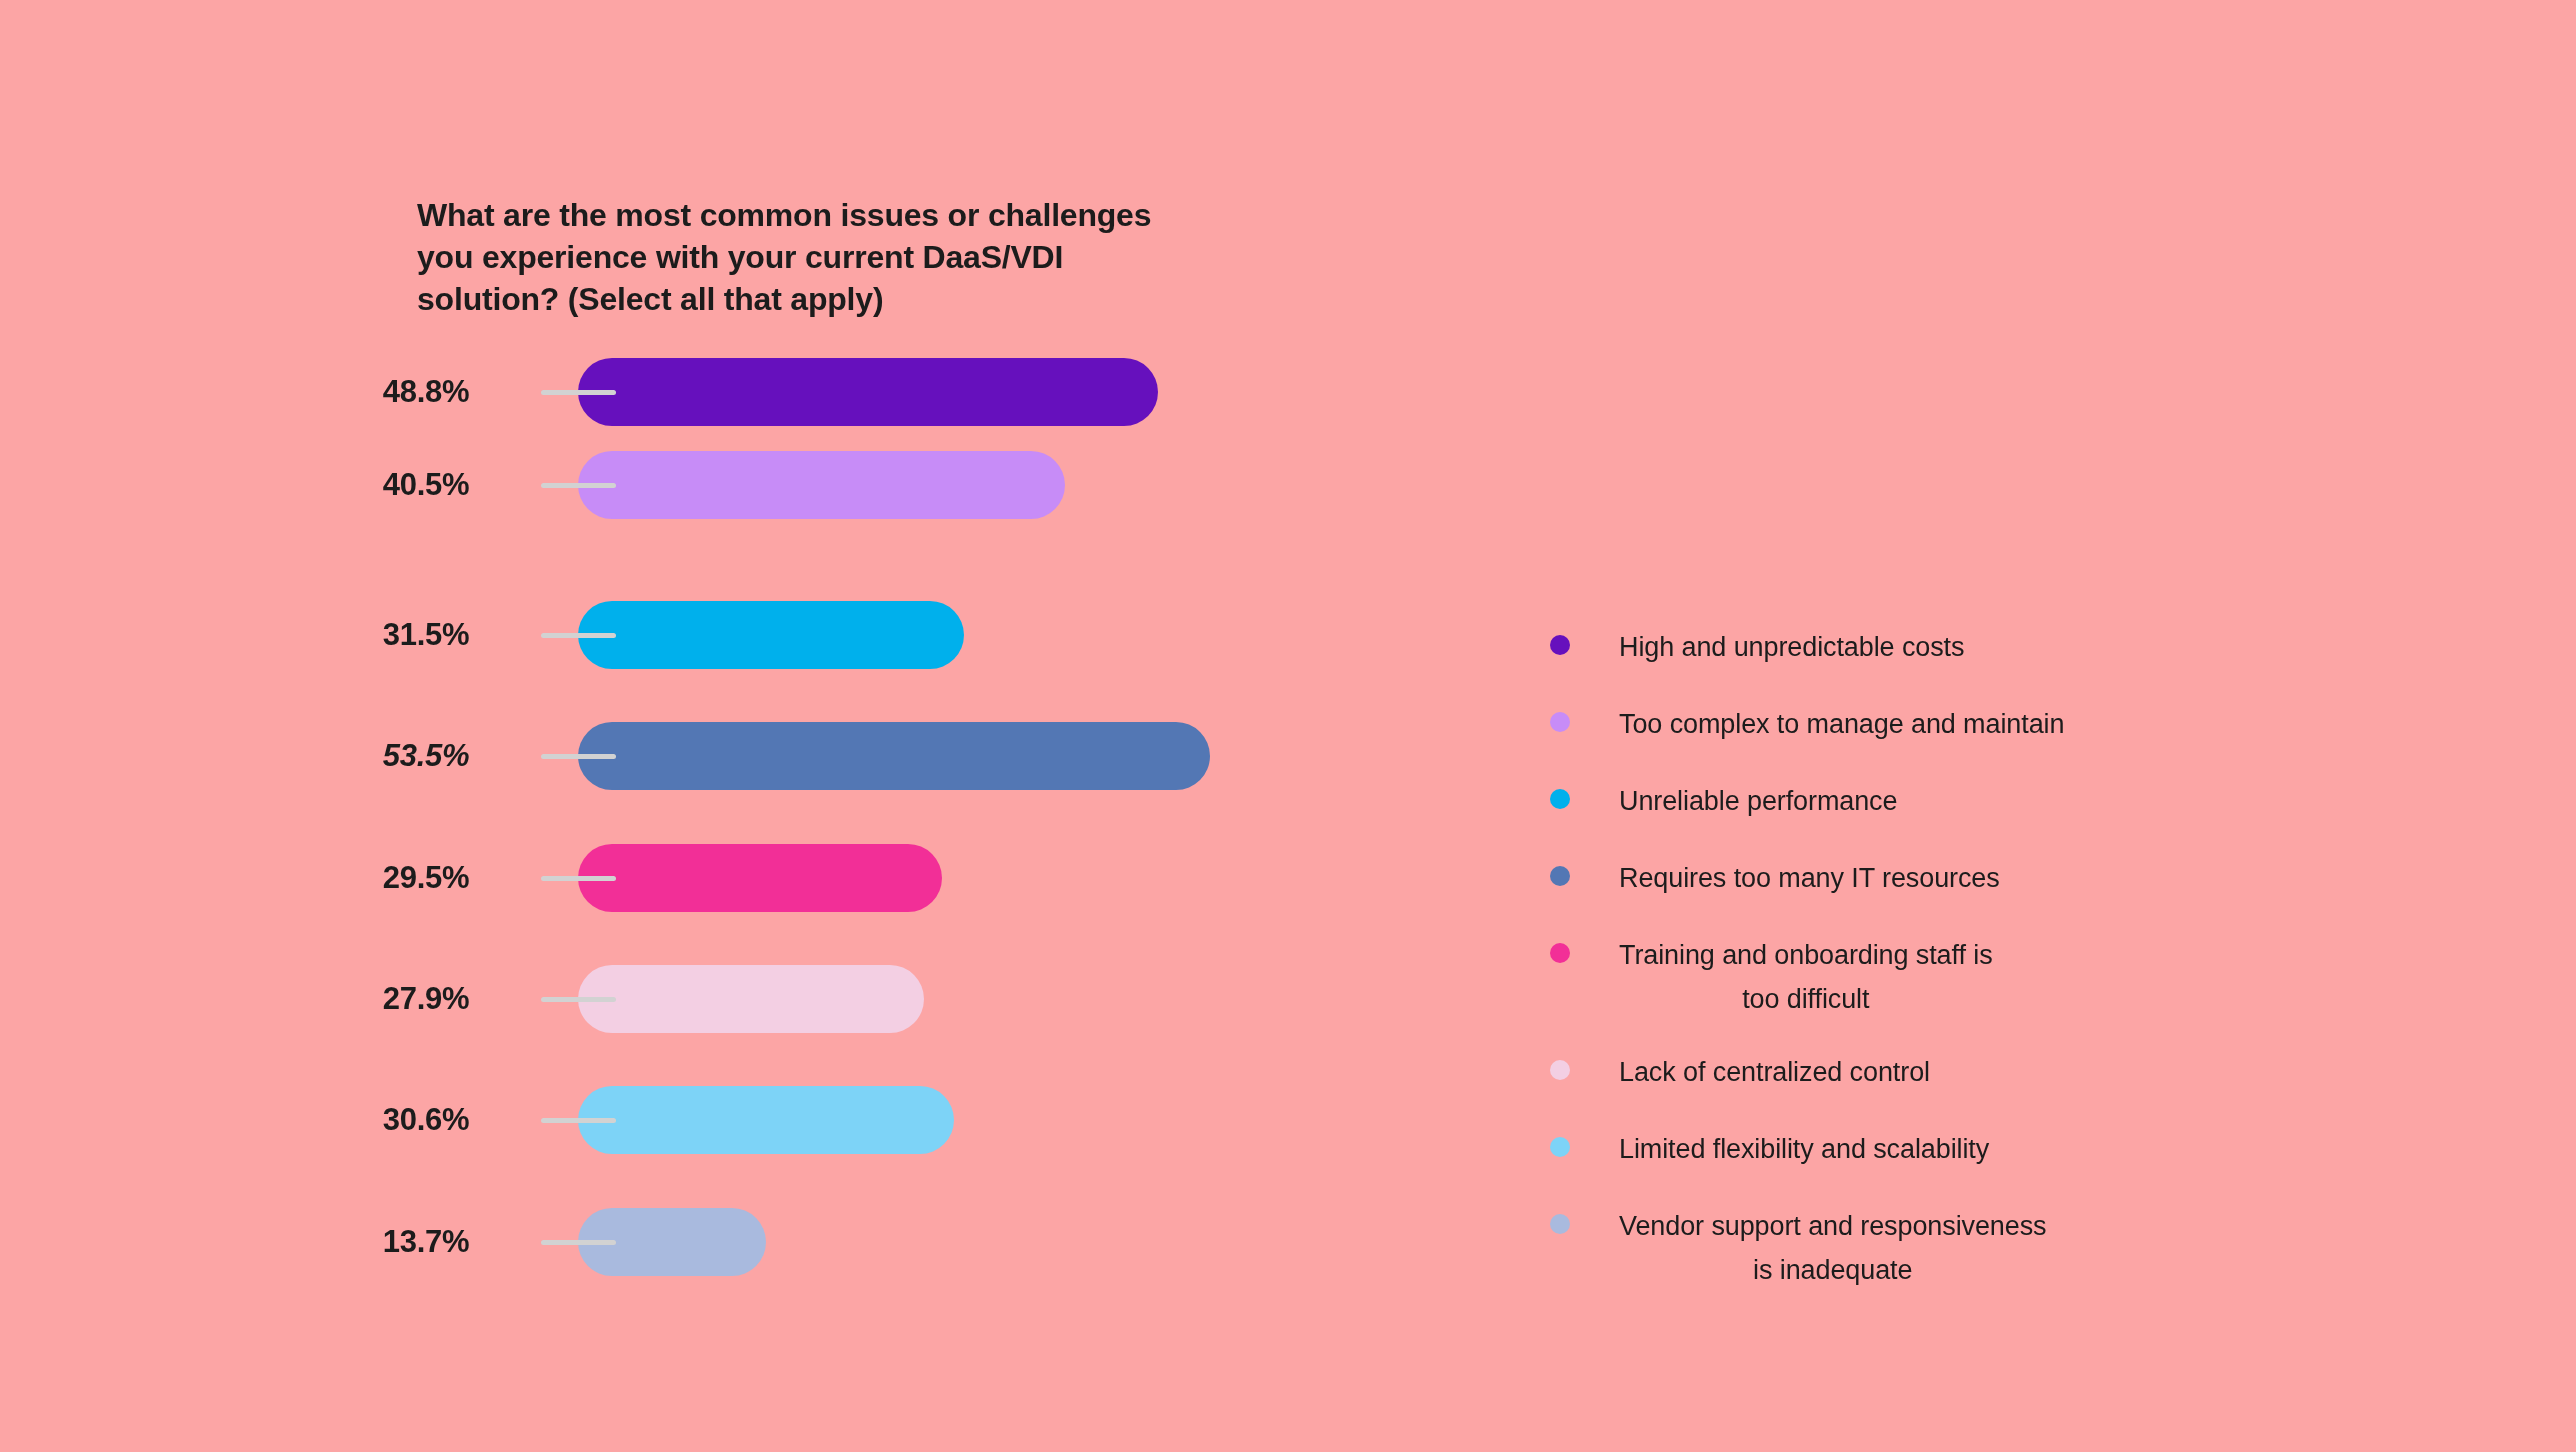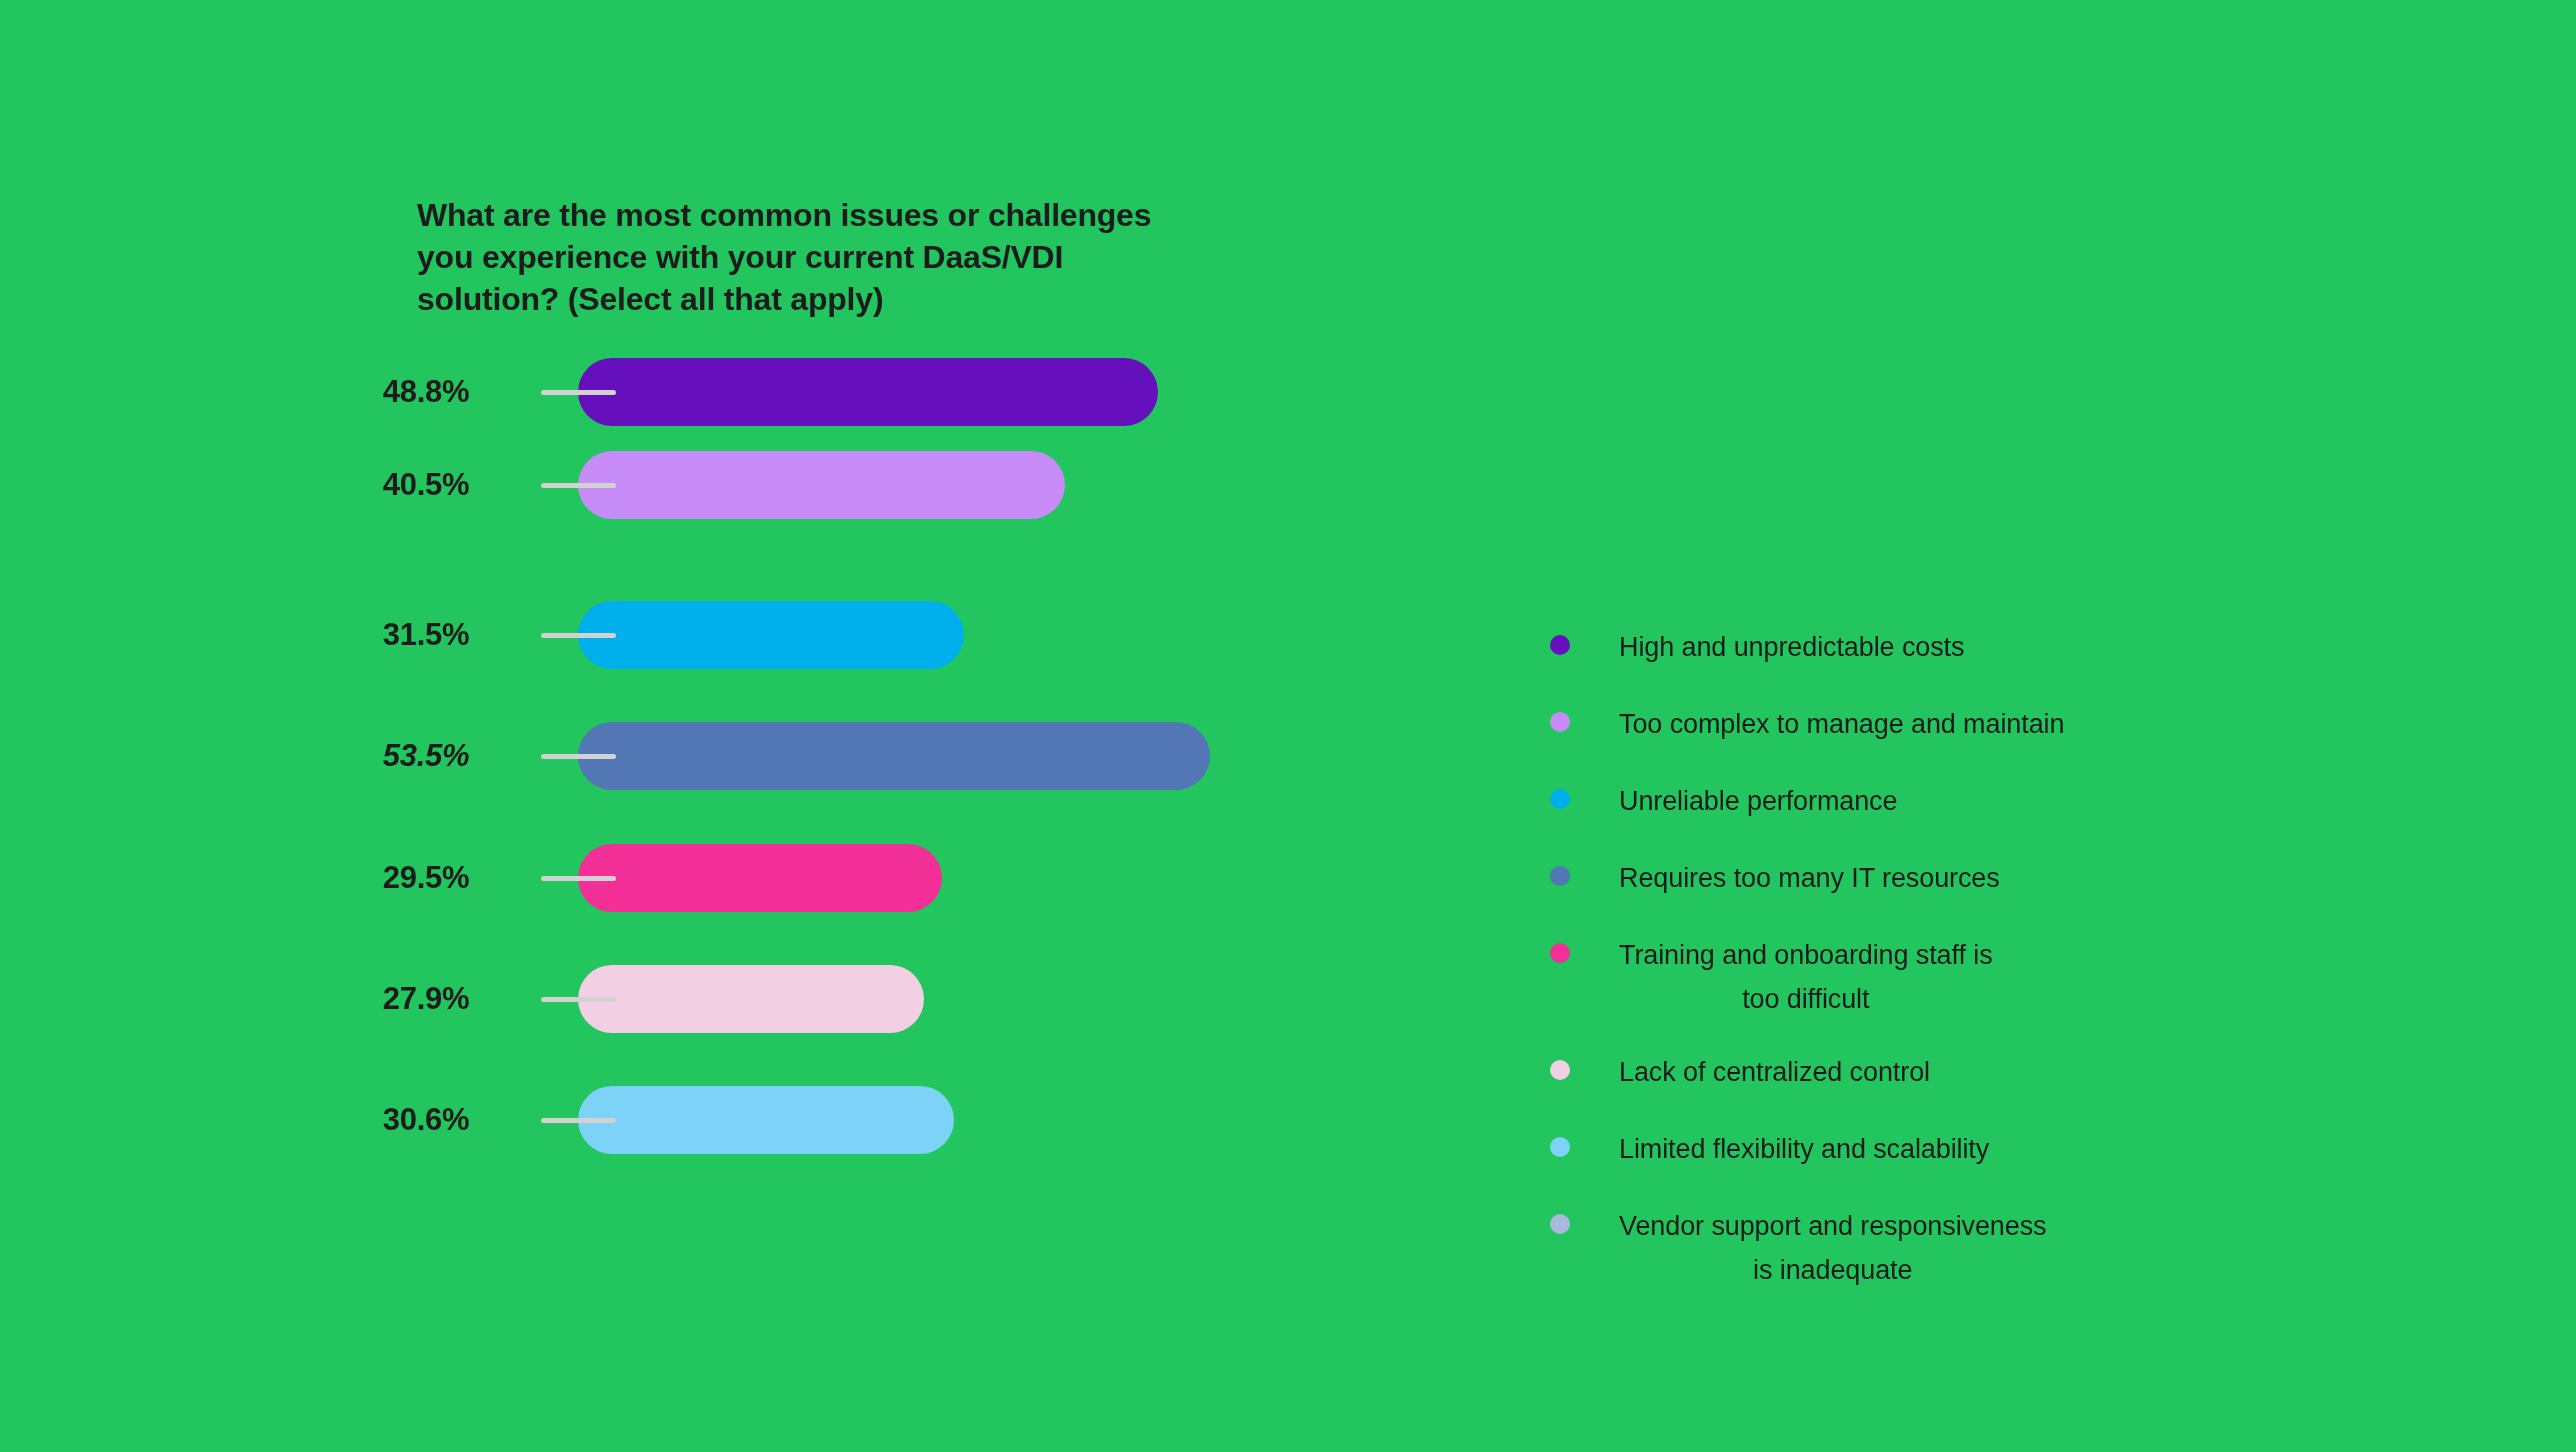--- a/index.html
+++ b/index.html
@@ -3,21 +3,21 @@
 <meta charset="utf-8">
 <title>DaaS/VDI Challenges Chart</title>
 <style>
   * { margin:0; padding:0; box-sizing:border-box; }
   html, body {
     width:2576px; height:1452px;
     background:#ffffff;
     font-family:"Liberation Sans", sans-serif;
     overflow:hidden;
   }
-  #canvas { position:relative; width:2576px; height:1452px; background:#22c55e; }
+  #canvas { position:relative; width:2576px; height:1452px; background:#fca5a5; }
 
   
   #chart-title {
     position:absolute;
     left:417px; top:194px;
     width:786px;
     font-size:32px;
     font-weight:bold;
     line-height:42px;
     color:#1c1c1c;
@@ -135,20 +135,25 @@
       <div class="bar-row" style="top: 965px;">
         <div class="pct-label">27.9%</div>
         <div class="bar" style="width: 346px; background: rgb(243, 207, 227);"></div>
         <div class="connector" style="background: rgb(210, 210, 210);"></div>
       </div>
       <div class="bar-row" style="top: 1086px;">
         <div class="pct-label">30.6%</div>
         <div class="bar" style="width: 376px; background: rgb(125, 211, 247);"></div>
         <div class="connector" style="background: rgb(210, 210, 210);"></div>
       </div>
+      <div class="bar-row" style="top: 1208px;">
+        <div class="pct-label">13.7%</div>
+        <div class="bar" style="width: 188px; background: rgb(169, 186, 222);"></div>
+        <div class="connector" style="background: rgb(210, 210, 210);"></div>
+      </div>
     </div>
 
   <div id="legend">
       <div class="legend-item">
         <span class="legend-dot" style="background: rgb(102, 16, 189);"></span>
         <span class="legend-label">High and unpredictable costs</span>
       </div>
       <div class="legend-item">
         <span class="legend-dot" style="background: rgb(199, 140, 247);"></span>
         <span class="legend-label">Too complex to manage and maintain</span>

